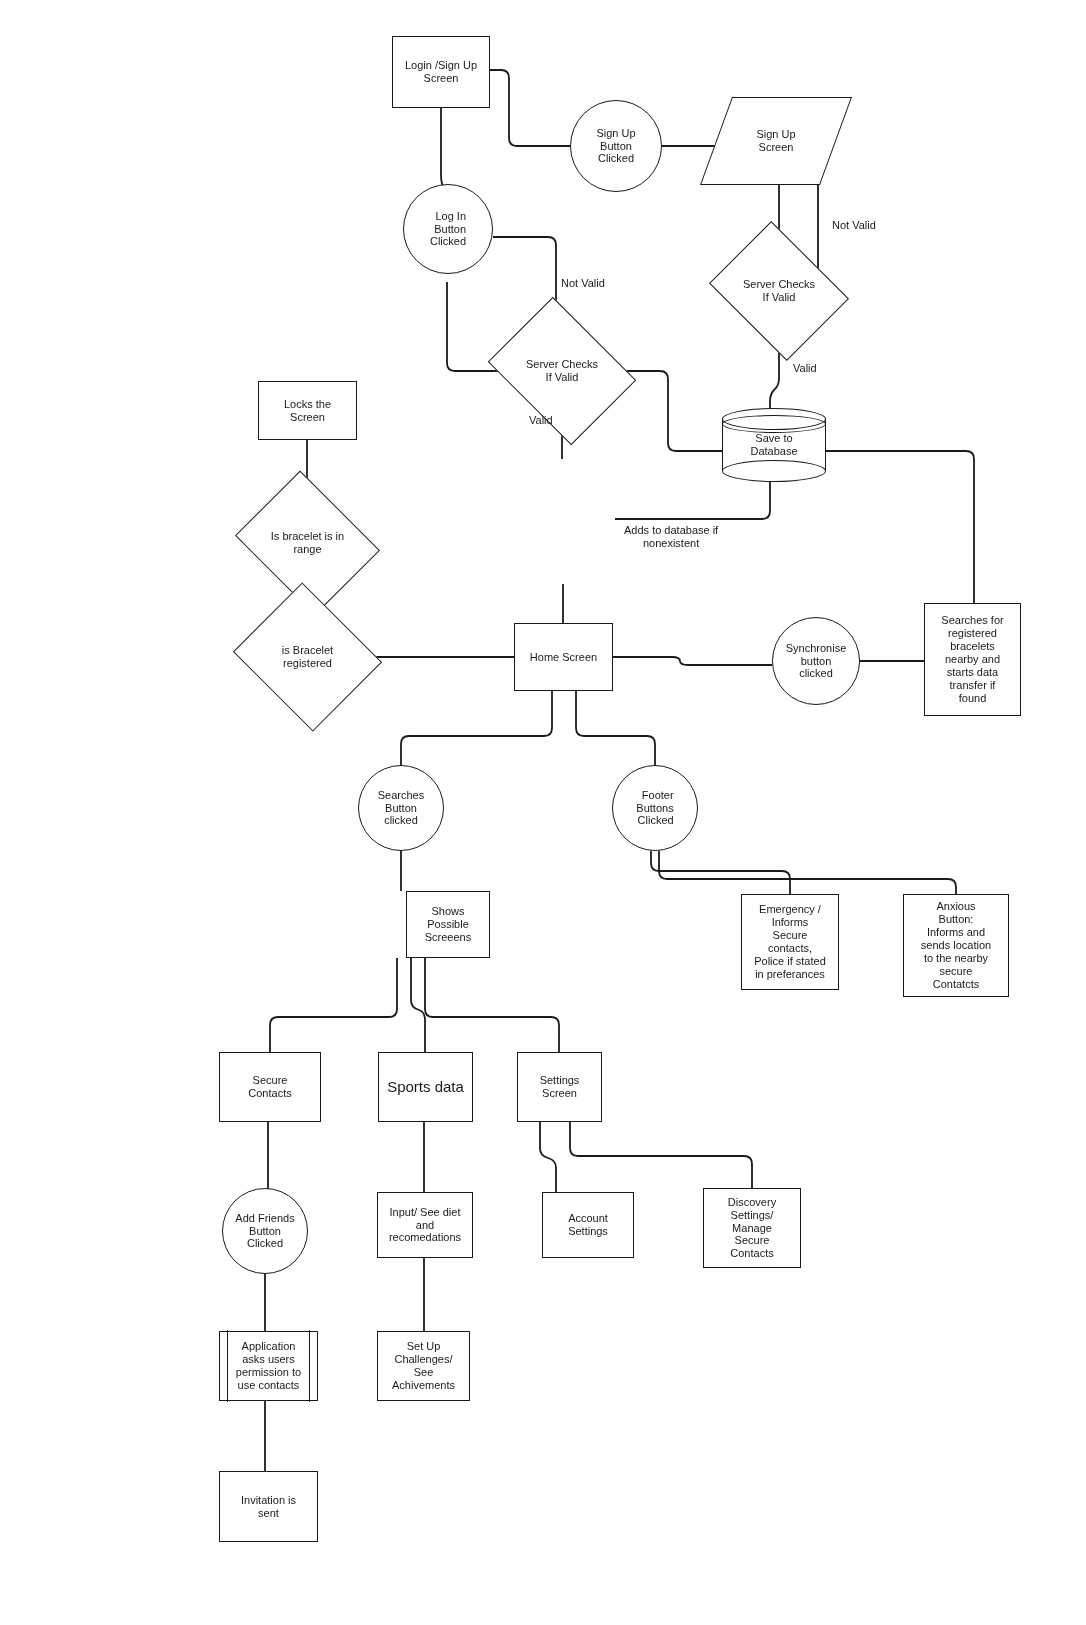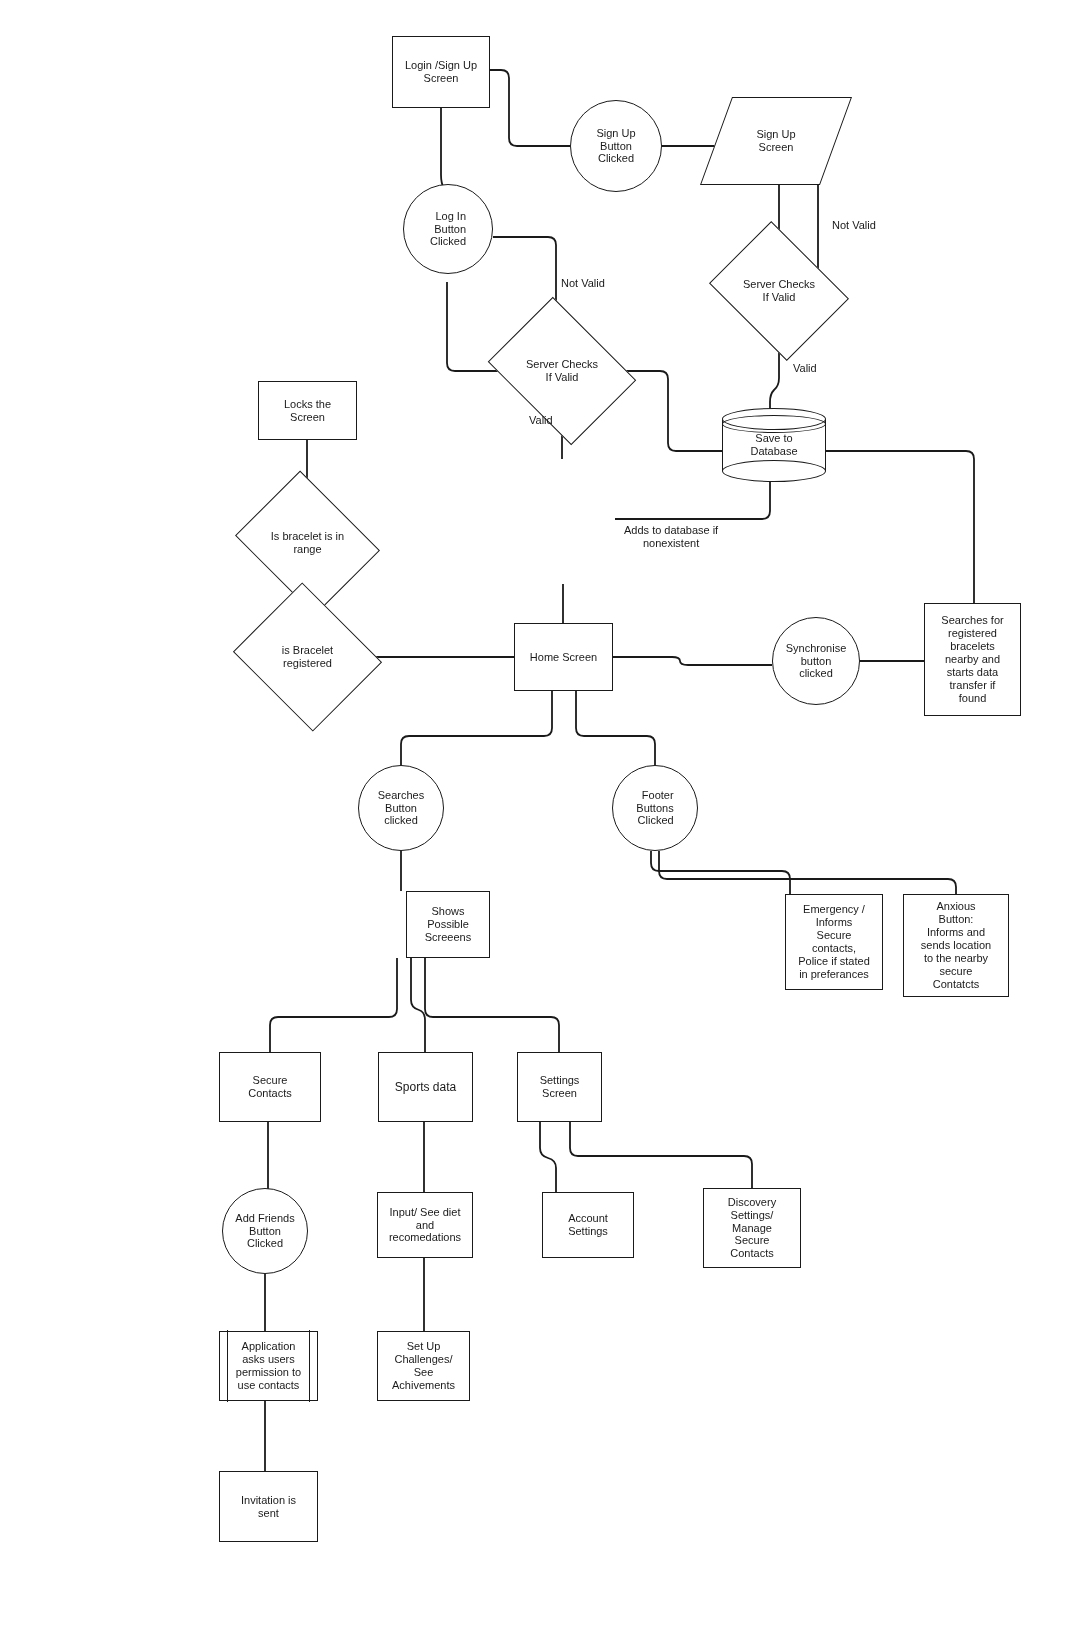--- a/index.html
+++ b/index.html
@@ -319,21 +319,21 @@
 Buttons
 Clicked</span>
   </div>
 
   <div class="node n-rect" style="left:361px; top:891px; width:84px; height:67px; font-size:11px;margin-left:45px;">
     <span class="lbl">Shows
 Possible
 Screeens</span>
   </div>
 
-  <div class="node n-rect" style="left:741px; top:894px; width:98px; height:96px; font-size:11px;margin-left:44px;">
+  <div class="node n-rect" style="left:741px; top:894px; width:98px; height:96px; font-size:11px;">
     <span class="lbl">Emergency /
 Informs
 Secure
 contacts,
 Police if stated
 in preferances</span>
   </div>
 
   <div class="node n-rect" style="left:903px; top:894px; width:106px; height:103px; font-size:11px;">
     <span class="lbl">Anxious
@@ -343,21 +343,21 @@
 to the nearby
 secure
 Contatcts</span>
   </div>
 
   <div class="node n-rect" style="left:219px; top:1052px; width:102px; height:70px; font-size:11px;">
     <span class="lbl">Secure
 Contacts</span>
   </div>
 
-  <div class="node n-rect" style="left:378px; top:1052px; width:95px; height:70px; font-size:12px;">
+  <div class="node n-rect" style="left:378px; top:1052px; width:95px; height:70px; font-size:15px;">
     <span class="lbl">Sports data</span>
   </div>
 
   <div class="node n-rect" style="left:517px; top:1052px; width:85px; height:70px; font-size:11px;">
     <span class="lbl">Settings
 Screen</span>
   </div>
 
   <div class="node n-circle" style="left:222px; top:1188px; width:86px; height:86px; font-size:11px;">
     <span class="lbl">Add Friends

